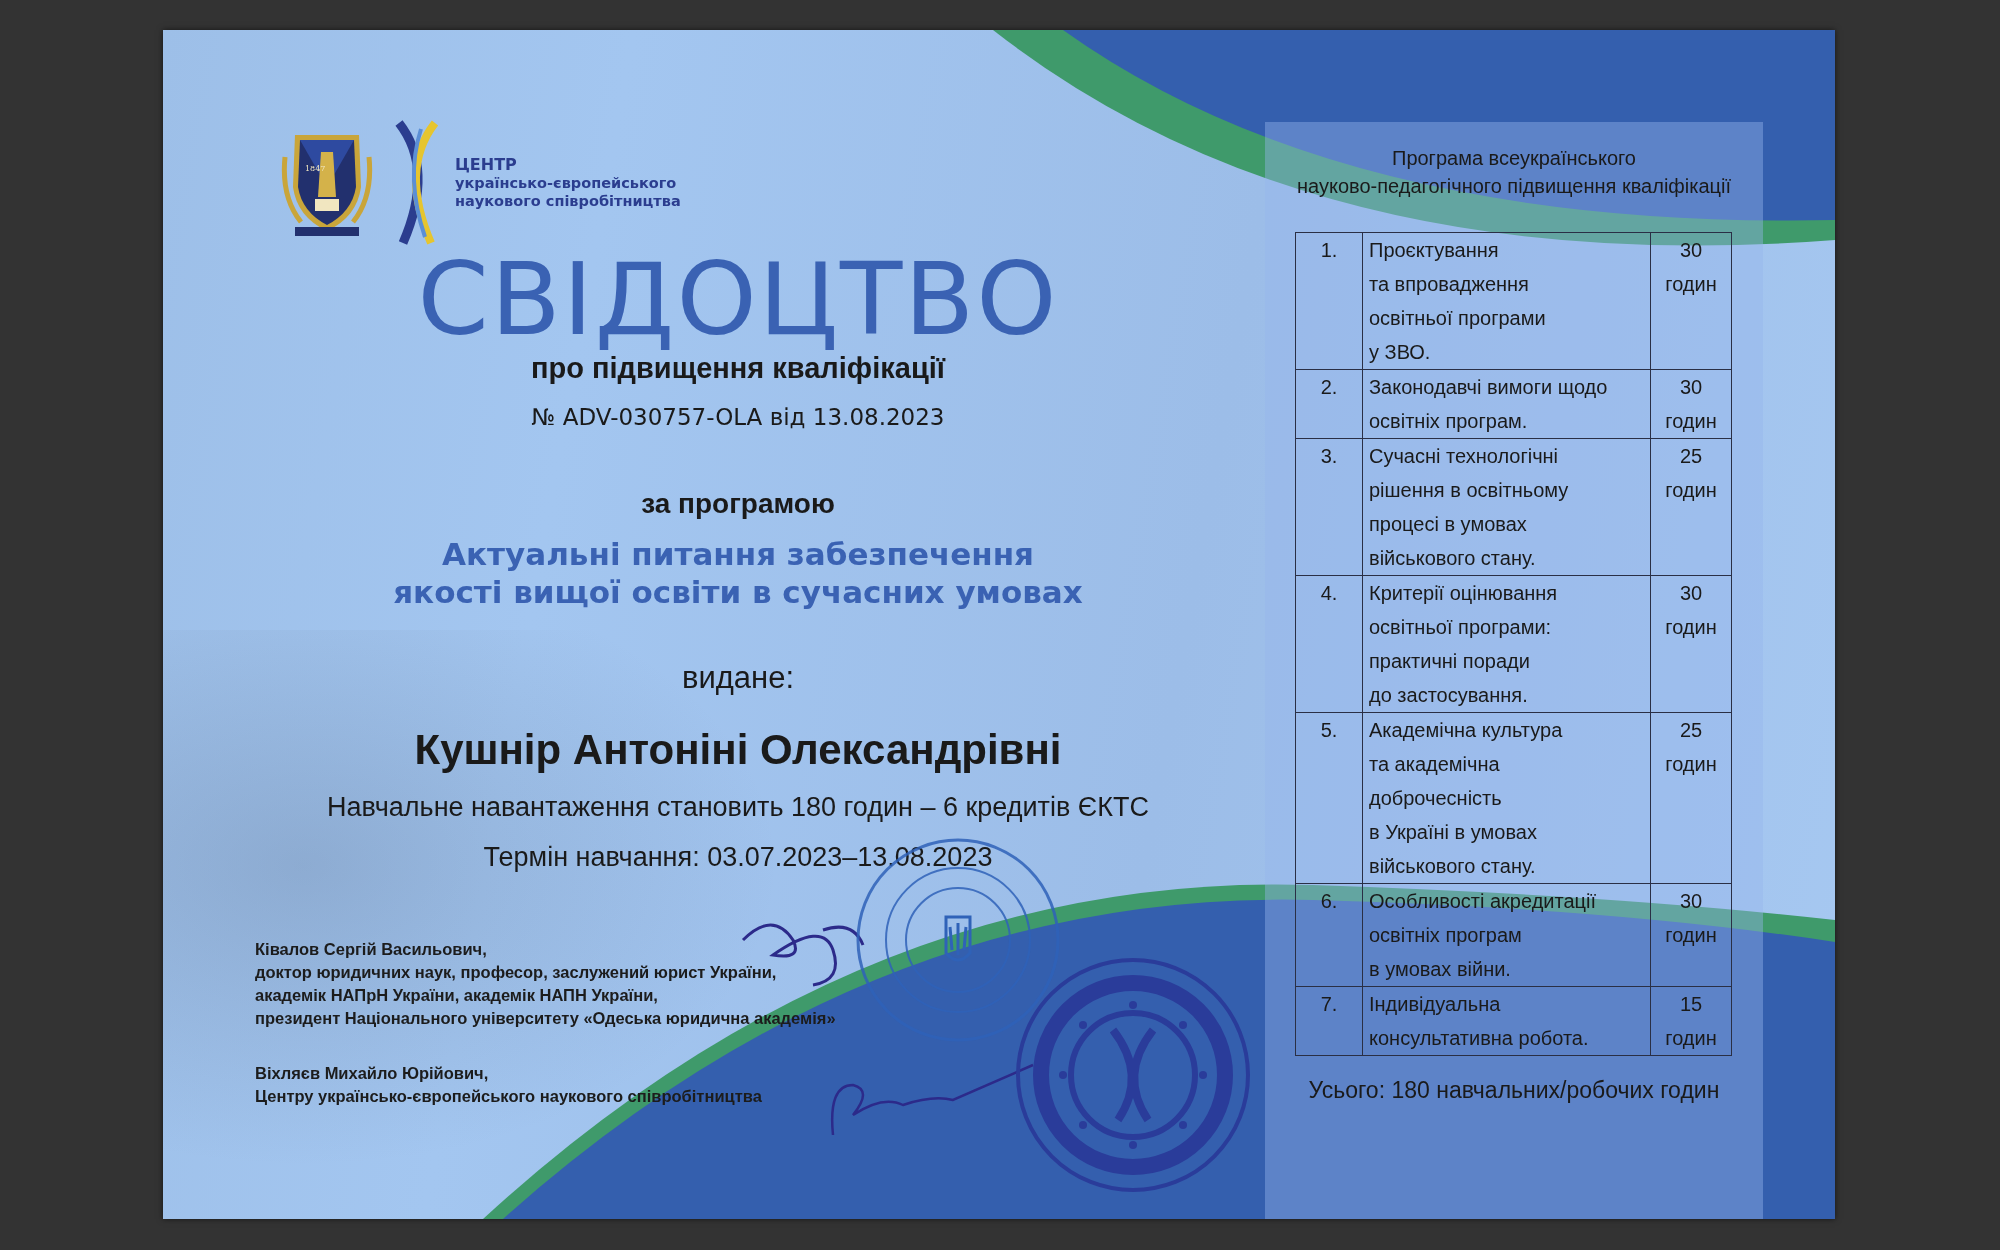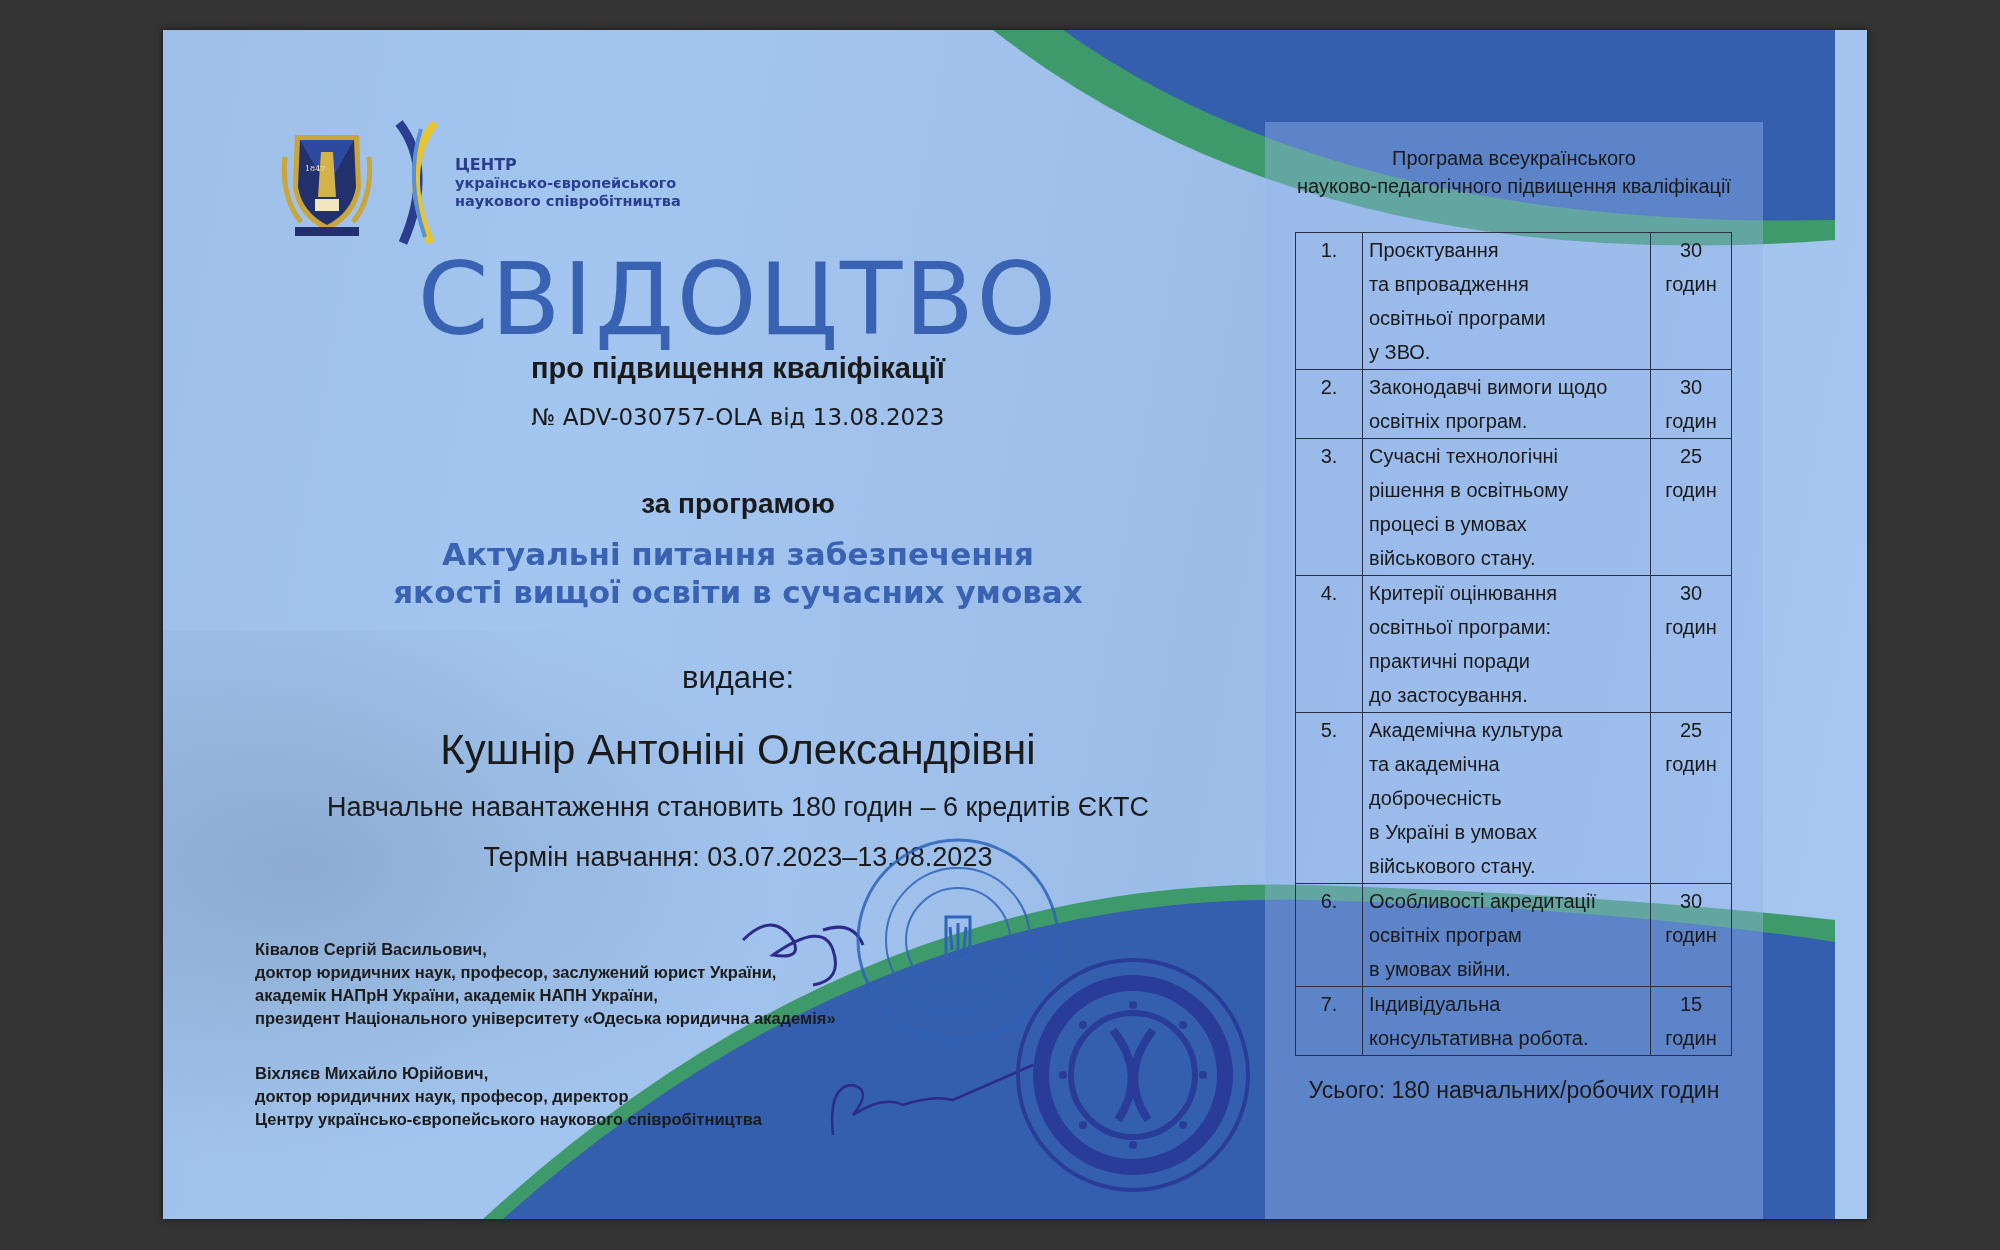--- a/index.html
+++ b/index.html
@@ -3,41 +3,41 @@
 <meta charset="utf-8">
 <style>
   html, body { margin:0; padding:0; }
   body {
     width:2000px; height:1250px; background:#333333; position:relative; overflow:hidden;
     font-family:"Liberation Sans", sans-serif;
   }
   .page {
     position:absolute; left:163px; top:30px; width:1672px; height:1189px;
     background: linear-gradient(100deg, #9dbfe8 0%, #a3c6f0 25%, #9cbde8 60%, #a6c8f1 100%);
-    overflow:hidden; box-shadow:0 0 6px rgba(0,0,0,0.6);padding-left:32px;
+    overflow:hidden; box-shadow:0 0 6px rgba(0,0,0,0.6);
   }
   .bg-svg { position:absolute; left:0; top:0; }
   .statue {
     position:absolute; left:0; top:600px; width:700px; height:589px;
     background: radial-gradient(ellipse at 20% 40%, rgba(90,110,140,0.28), rgba(90,110,140,0) 60%);
   }
   .logos { position:absolute; left:118px; top:88px; height:130px; display:flex; align-items:center; gap:18px; }
   .crest { width:92px; height:112px; }
   .center-logo { display:flex; align-items:center; gap:12px; }
   .center-logo svg { width:52px; height:128px; }
   .center-text { font-family:"DejaVu Sans", sans-serif; font-weight:bold; color:#2b3d8f; font-size:14.5px; line-height:18px; }
   .center-text .big { font-size:16px; }
   .left-col { position:absolute; left:80px; width:990px; text-align:center; }
   .title { top:210px; font-family:"DejaVu Sans", sans-serif; font-size:102px; font-weight:normal; color:#3a62b3; letter-spacing:2px; line-height:120px; transform:scaleY(0.97); }
   .subtitle { top:322px; font-size:29px; font-weight:bold; color:#1a1a1a; }
   .number { top:374px; font-family:"DejaVu Sans", sans-serif; font-size:23px; color:#1a1a1a; }
   .program-label { top:458px; font-size:28px; font-weight:bold; color:#1a1a1a; }
   .program-title { top:505px; font-family:"DejaVu Sans", sans-serif; font-size:31px; font-weight:bold; color:#3a62b3; line-height:38px; }
   .issued { top:630px; font-size:31px; color:#1a1a1a; }
-  .name { top:696px; font-size:42px; font-weight:normal; color:#1a1a1a; }
+  .name { top:696px; font-size:42px; font-weight:bold; color:#1a1a1a; }
   .load { top:762px; font-size:27px; color:#1a1a1a; }
   .term { top:812px; font-size:27px; color:#1a1a1a; }
   .signer { position:absolute; left:92px; font-size:16.5px; font-weight:bold; color:#1c1c1c; line-height:23px; }
   .signer1 { top:908px; }
   .signer2 { top:1032px; }
   .stamp { position:absolute; }
   .panel {
     position:absolute; left:1102px; top:92px; width:498px; height:1160px;
     background:rgba(150,180,235,0.42);
   }
@@ -105,21 +105,20 @@
   <div class="left-col term">Термін навчання: 03.07.2023–13.08.2023</div>
 
   <div class="signer signer1">
     <div>Ківалов Сергій Васильович,</div>
     <div>доктор юридичних наук, професор, заслужений юрист України,</div>
     <div>академік НАПрН України, академік НАПН України,</div>
     <div>президент Національного університету «Одеська юридична академія»</div>
   </div>
   <div class="signer signer2">
     <div>Віхляєв Михайло Юрійович,</div>
-    <div>доктор юридичних наук, професор, директор</div>
     <div>Центру українсько-європейського наукового співробітництва</div>
   </div>
 
   <svg class="stamp" style="left:570px;top:870px" width="140" height="90" viewBox="0 0 140 90">
     <path d="M10 40 Q40 10 60 40 Q70 60 40 55 Q90 20 100 50 Q110 80 80 85 M90 30 Q120 20 130 45" stroke="#2c2a8a" stroke-width="3" fill="none"></path>
   </svg>
   <svg class="stamp" style="left:660px;top:1015px" width="220" height="100" viewBox="0 0 220 100">
     <path d="M10 90 Q5 40 30 40 Q50 45 30 70 Q60 50 80 60 Q110 50 130 55 L210 20" stroke="#2c2a8a" stroke-width="2.5" fill="none"></path>
   </svg>
 

